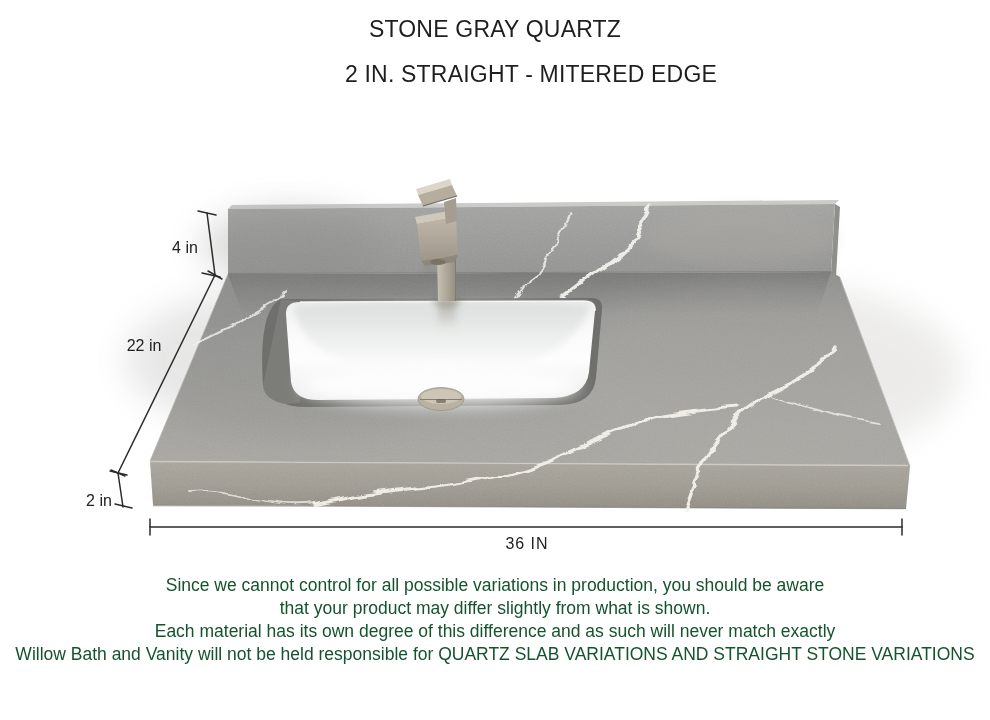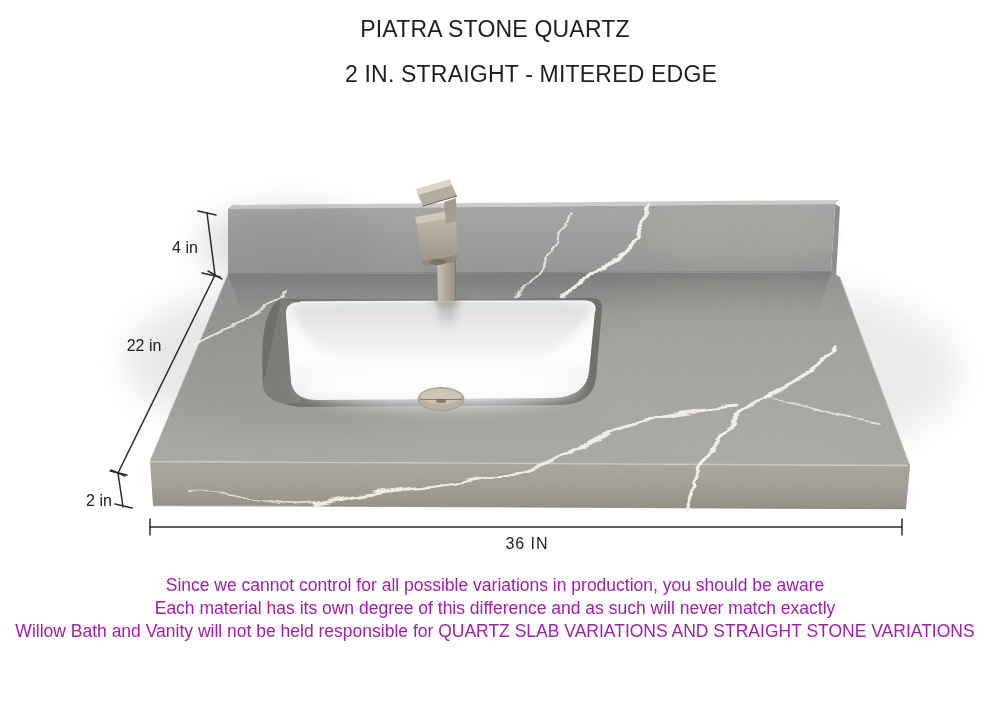--- a/index.html
+++ b/index.html
@@ -4,29 +4,29 @@
 <style>
   html,body{margin:0;padding:0;background:#ffffff;}
   #page{position:relative;width:990px;height:720px;background:#ffffff;overflow:hidden;
         font-family:"Liberation Sans",sans-serif;color:#1f1f1f;}
   .title-line{position:absolute;left:0;width:990px;text-align:center;
         font-size:23px;font-weight:400;letter-spacing:.2px;color:#1e1e1e;}
   #main-title{top:16px;}
   #sub-title{top:61px;padding-left:36px;}
   #render-layer{position:absolute;left:0;top:0;}
   #disclaimer{position:absolute;left:0;top:574px;width:990px;text-align:center;
-        font-size:17.5px;line-height:23px;color:#a21caf;}
+        font-size:17.5px;line-height:23px;color:#14532d;}
   .dim-label{font-family:"Liberation Sans",sans-serif;font-size:16px;fill:#222222;}
 </style>
 </head>
 <body>
 
 <div id="page">
 
-  <div id="main-title" class="title-line">PIATRA STONE QUARTZ</div>
+  <div id="main-title" class="title-line">STONE GRAY QUARTZ</div>
   <div id="sub-title" class="title-line">2 IN. STRAIGHT - MITERED EDGE</div>
 
   <svg id="render-layer" width="990" height="720" viewBox="0 0 990 720">
     <defs>
       <linearGradient id="bsGrad" gradientUnits="userSpaceOnUse" x1="0" y1="204" x2="0" y2="276">
         <stop offset="0" stop-color="#a4a4a2"></stop>
           <stop offset="1" stop-color="#939391"></stop>
       </linearGradient>
       <linearGradient id="topGrad" gradientUnits="userSpaceOnUse" x1="0" y1="272" x2="0" y2="466">
         <stop offset="0" stop-color="#8c8c8a"></stop>
@@ -186,17 +186,18 @@
         <text class="dim-label" x="185" y="253" text-anchor="middle">4 in</text>
         <text class="dim-label" x="144" y="351" text-anchor="middle">22 in</text>
         <text class="dim-label" x="99" y="506" text-anchor="middle">2 in</text>
         <text class="dim-label" x="527" y="549" text-anchor="middle" letter-spacing="1">36 IN</text>
       </g>
     </g>
   </svg>
 
   <div id="disclaimer">
     <div>Since we cannot control for all possible variations in production, you should be aware</div>
+    <div>that your product may differ slightly from what is shown.</div>
     <div>Each material has its own degree of this difference and as such will never match exactly</div>
     <div>Willow Bath and Vanity will not be held responsible for QUARTZ SLAB VARIATIONS AND STRAIGHT STONE VARIATIONS</div>
   </div>
 
 </div>
 
 </body></html>

